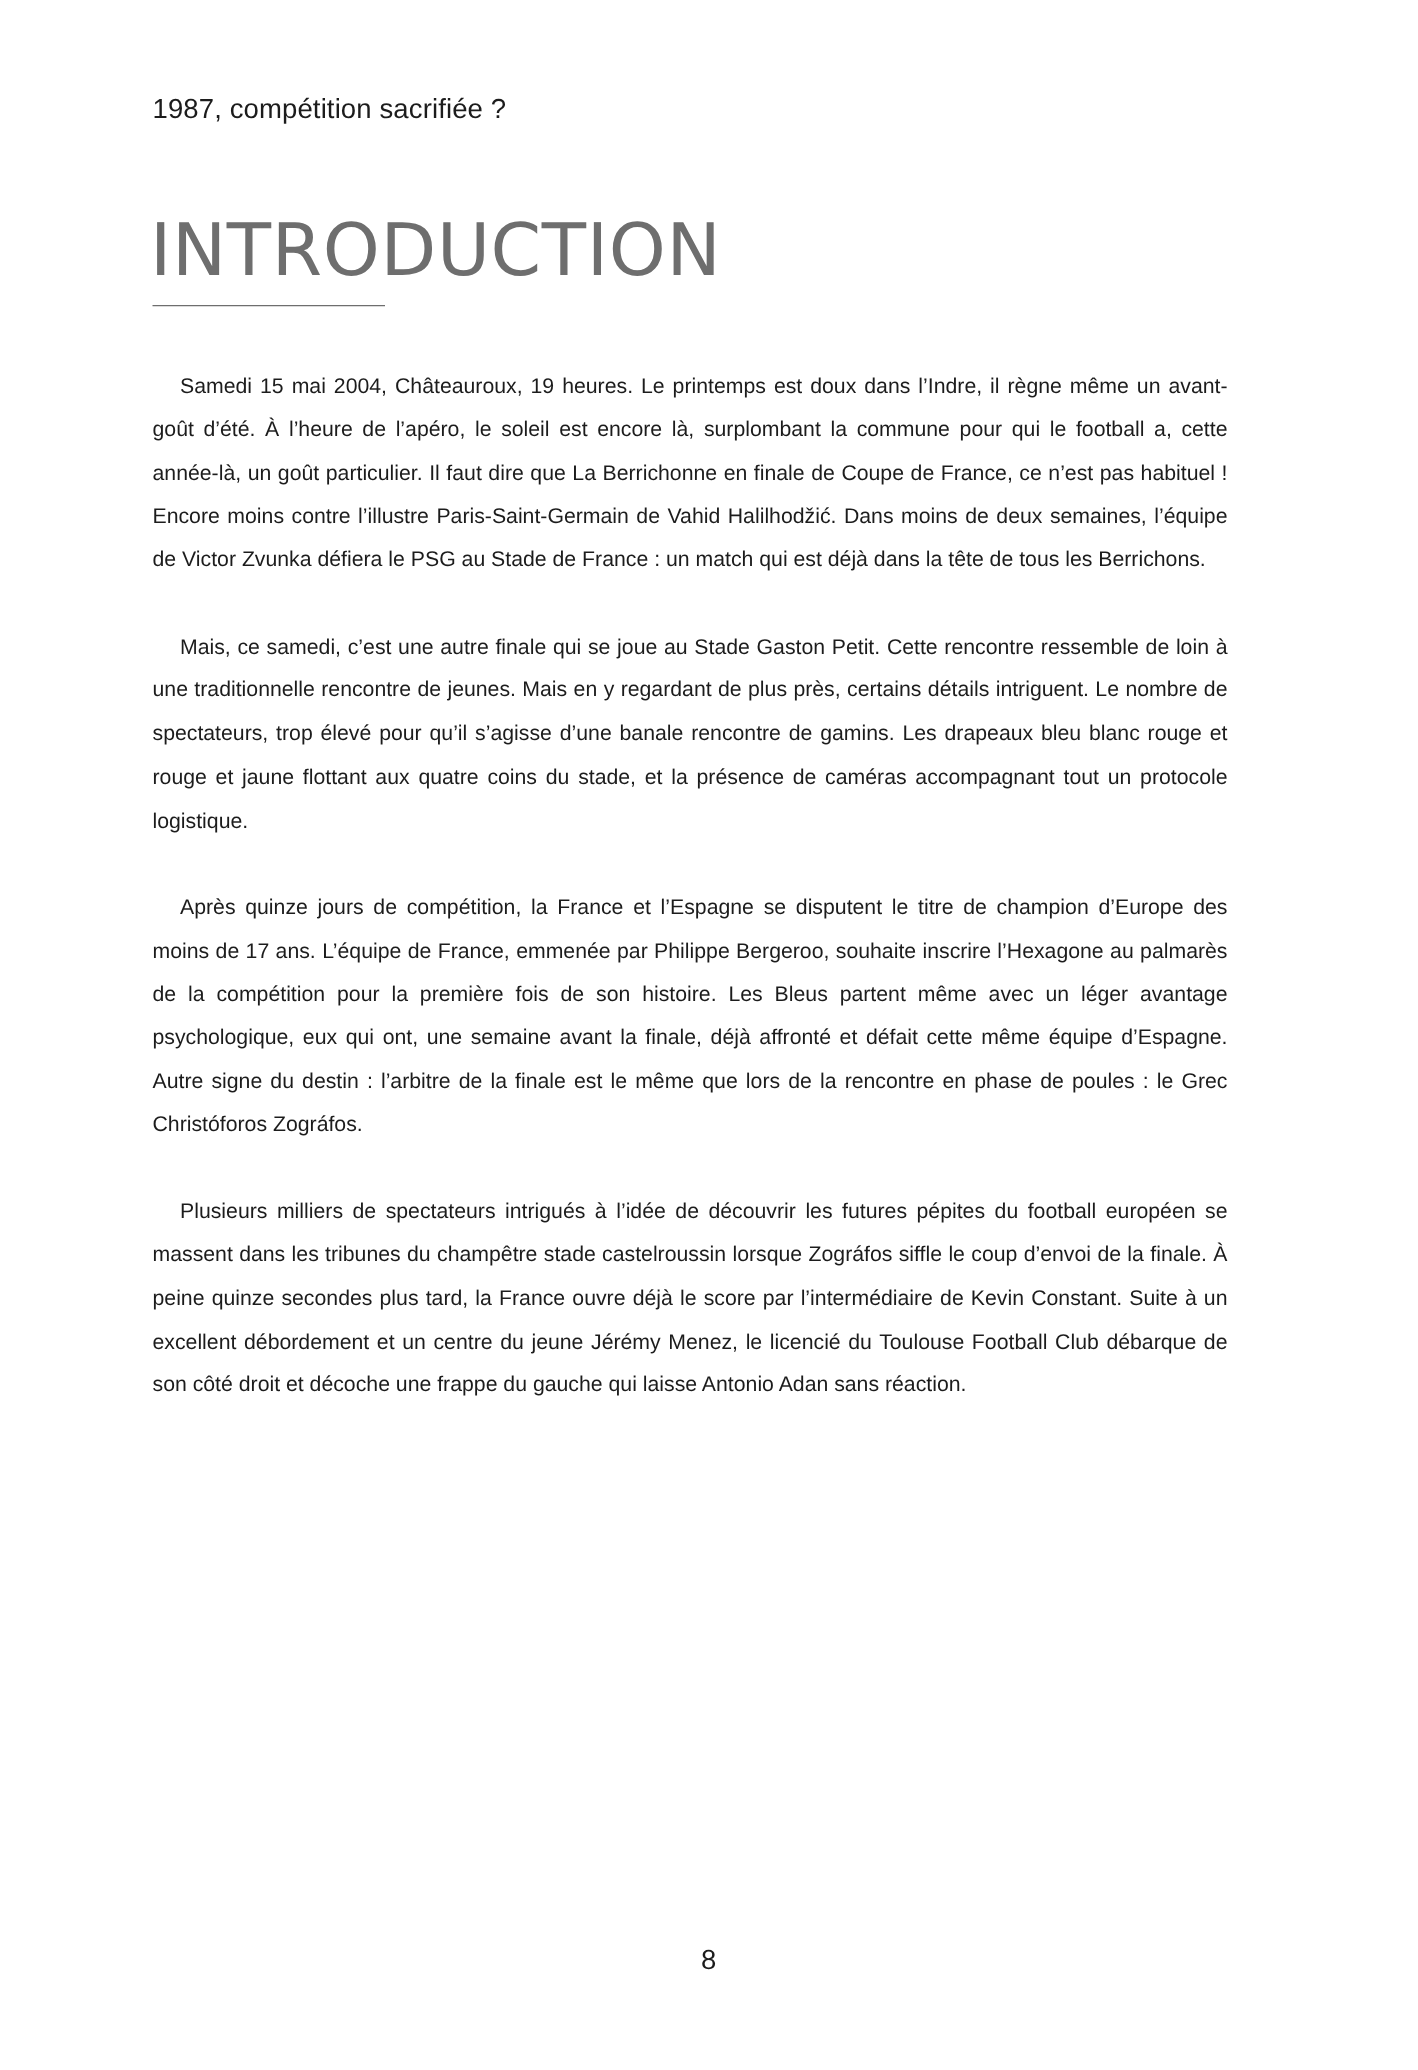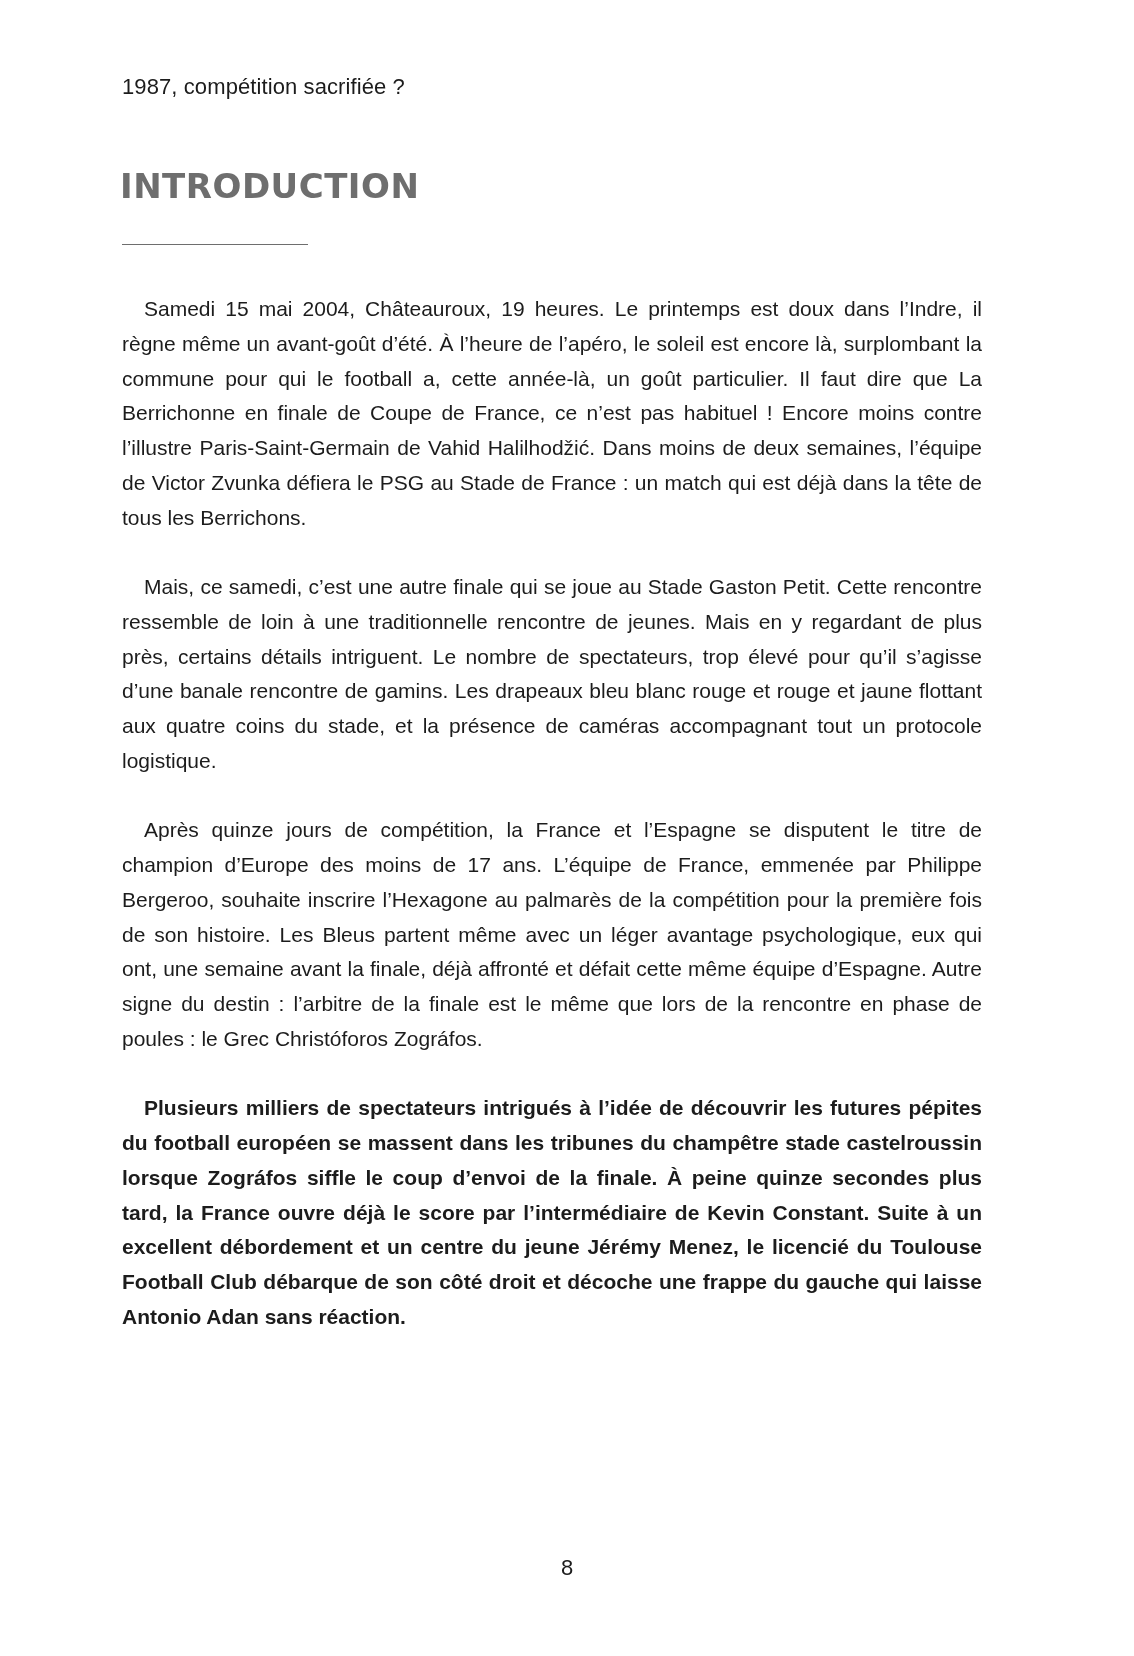--- a/index.html
+++ b/index.html
@@ -8,36 +8,36 @@
     position: absolute; left: 0; top: 0; width: 1134px; height: 1656px;
     background: #ffffff; color: #1c1c1c;
     font-family: "Liberation Sans", "DejaVu Sans", sans-serif;
   }
   .running-header {
     position: absolute; left: 122px; top: 74px;
     font-size: 22px; letter-spacing: 0.1px; color: #1c1c1c;
   }
   .chapter-title {
     position: absolute; left: 120px; top: 166px; margin: 0;
-    font-size: 34px; font-weight: bold; letter-spacing: 0.5px; color: #6e6e6e;
+    font-size: 58px; font-weight: normal; letter-spacing: 0.5px; color: #6e6e6e;
     font-family: "DejaVu Sans", sans-serif;
   }
   .title-rule {
     position: absolute; left: 122px; top: 244px; width: 186px; height: 0;
     border-top: 1.6px solid #6e6e6e;
   }
   .body-text {
     position: absolute; left: 122px; top: 292px; width: 860px;
-    font-size: 21px; line-height: 34.75px; color: #1c1c1c;
+    font-size: 17px; line-height: 34.75px; color: #1c1c1c;
   }
   .body-text p {
     margin: 0 0 34.75px 0; text-align: justify; text-indent: 22px;
     hyphens: manual;
   }
-  .body-text p:last-child { margin-bottom: 0; font-weight: bold; }
+  .body-text p:last-child { margin-bottom: 0; }
   .page-number {
     position: absolute; left: 0; width: 1134px; top: 1555px; text-align: center;
     font-size: 22px; color: #1c1c1c;
   }
 </style>
 </head>
 <body>
 
 <div class="page">
   <div class="running-header">1987, compétition sacrifiée ?</div>

